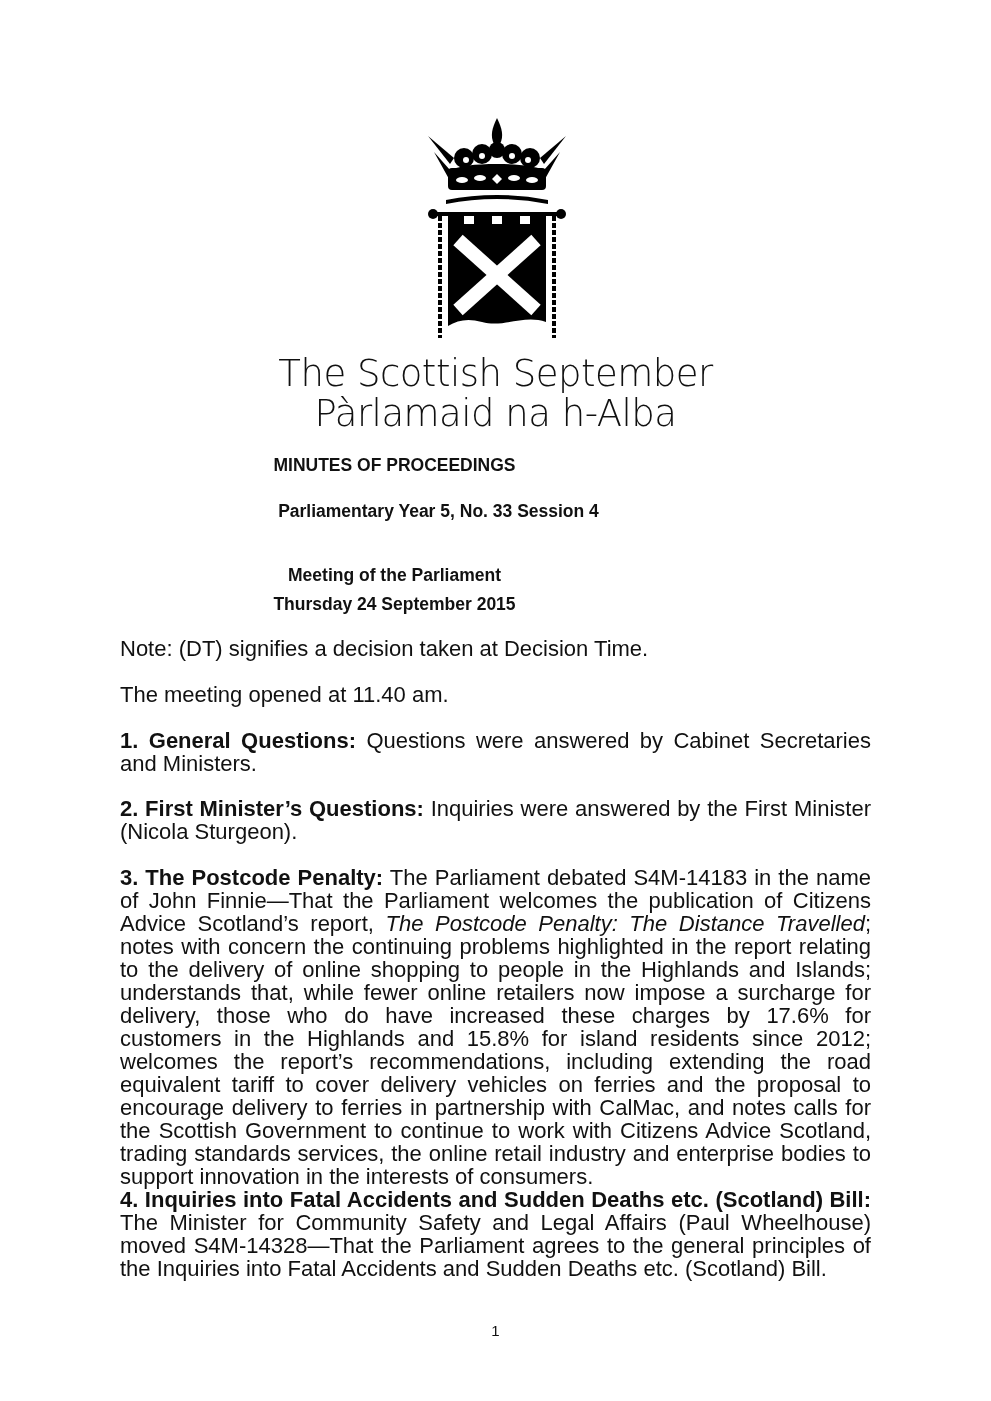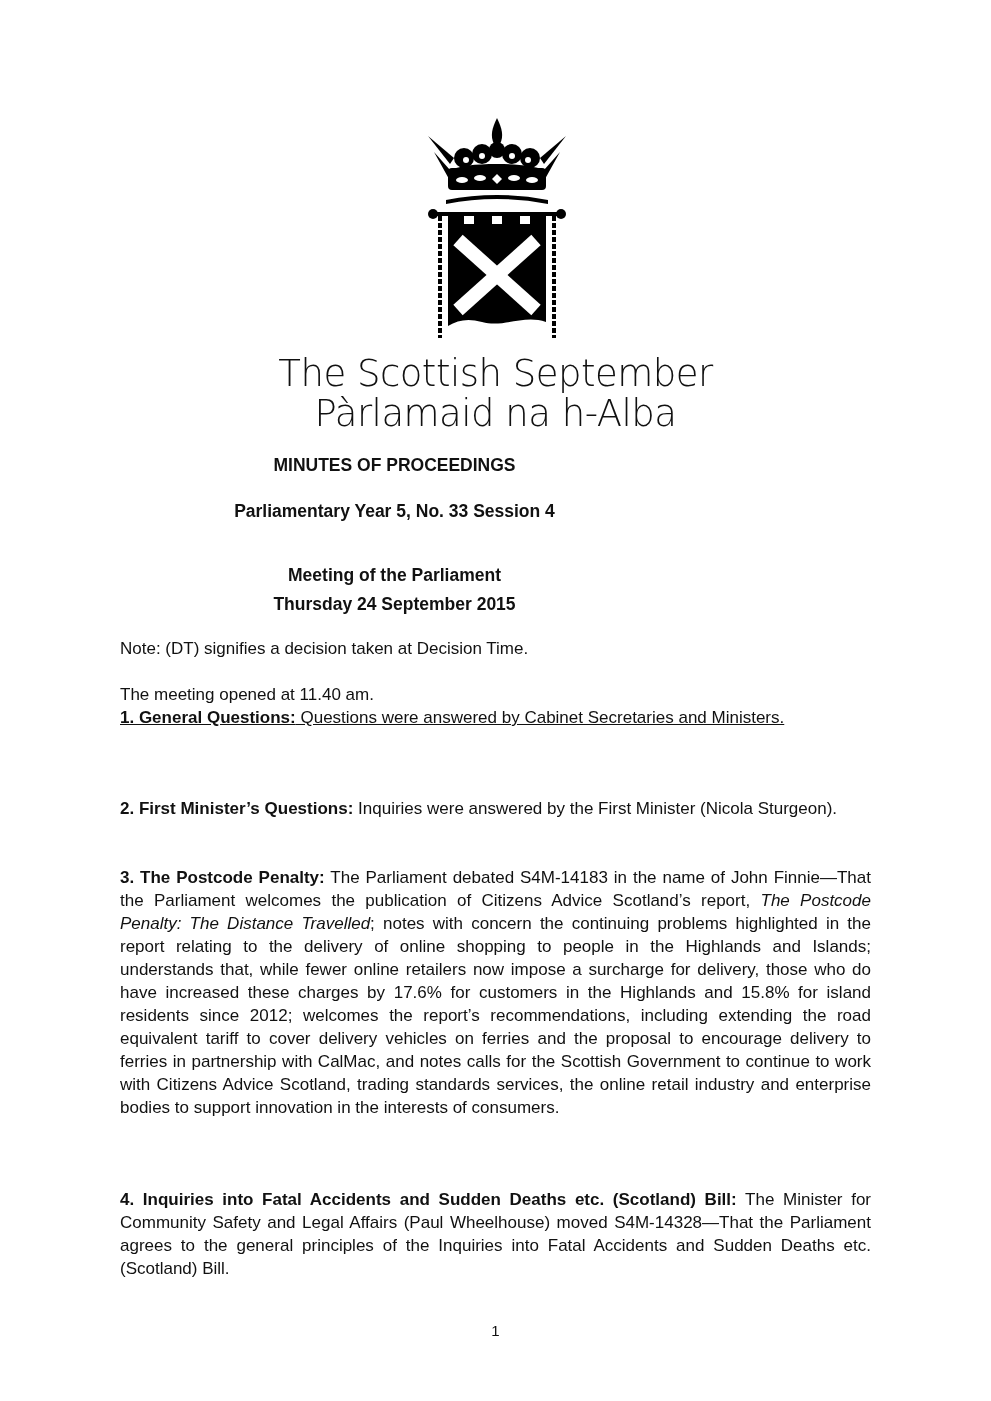--- a/index.html
+++ b/index.html
@@ -2,21 +2,21 @@
 <html><head>
   <meta charset="utf-8">
   <style>
     html, body { margin: 0; padding: 0; background: #ffffff; }
     body { width: 991px; height: 1401px; position: relative; overflow: hidden; color: #111; font-family: "Liberation Sans", sans-serif; }
     .logo { position: absolute; left: 424px; top: 116px; width: 146px; height: 222px; }
     .wordmark { position: absolute; left: 0; width: 991px; text-align: center; font-family: "DejaVu Sans", sans-serif; font-weight: 300; font-size: 37px; letter-spacing: -0.5px; color: #111; line-height: 40px; }
     .wm1 { top: 354px; }
     .wm2 { top: 394px; }
     .center-bold { position: absolute; left: 0; width: 789px; text-align: center; font-weight: bold; font-size: 17.5px; line-height: 22px; }
-    .para { position: absolute; left: 120px; width: 751px; font-size: 17px; line-height: 23px; text-align: justify; text-align-last: left; }
+    .para { position: absolute; left: 120px; width: 751px; font-size: 22px; line-height: 23px; text-align: justify; text-align-last: left; }
     .para b { font-weight: bold; }
     .pagenum { position: absolute; left: 0; width: 991px; top: 1322px; text-align: center; font-size: 15px; }
   </style>
 </head>
 <body>
 
 <div class="logo">
   <svg width="146" height="222" viewBox="0 0 146 222" xmlns="http://www.w3.org/2000/svg">
 
     <g fill="#000">
@@ -73,28 +73,28 @@
     </g>
     <rect x="24" y="114" width="4" height="90" fill="#000"></rect>
     <rect x="118" y="114" width="4" height="90" fill="#000"></rect>
   </svg>
 </div>
 
 <div class="wordmark wm1">The Scottish September</div>
 <div class="wordmark wm2">Pàrlamaid na h-Alba</div>
 
 <div class="center-bold" style="top:454px;">MINUTES OF PROCEEDINGS</div>
-<div class="center-bold" style="top:500px;">Parliamentary Year 5, No. 33 Session 4</div>
+<div class="center-bold" style="top:500px;padding-left:44px;">Parliamentary Year 5, No. 33 Session 4</div>
 <div class="center-bold" style="top:564px;">Meeting of the Parliament</div>
 <div class="center-bold" style="top:593px;">Thursday 24 September 2015</div>
 
 <div class="para" style="top:637px;">Note: (DT) signifies a decision taken at Decision Time.</div>
 <div class="para" style="top:683px;">The meeting opened at 11.40 am.</div>
 
-<div class="para" style="top:706px;text-decoration:underline;">
+<div class="para" style="top:729px;">
   <b>1. General Questions:</b><span> Questions were answered by Cabinet Secretaries and Ministers.</span>
 </div>
 
 <div class="para" style="top:797px;">
   <b>2. First Minister’s Questions:</b><span> Inquiries were answered by the First Minister (Nicola Sturgeon).</span>
 </div>
 
 <div class="para" style="top:866px;">
   <b>3. The Postcode Penalty:</b><span> The Parliament debated S4M-14183 in the name of John Finnie—That the Parliament welcomes the publication of Citizens Advice Scotland’s report, </span><i>The Postcode Penalty: The Distance Travelled</i><span>; notes with concern the continuing problems highlighted in the report relating to the delivery of online shopping to people in the Highlands and Islands; understands that, while fewer online retailers now impose a surcharge for delivery, those who do have increased these charges by 17.6% for customers in the Highlands and 15.8% for island residents since 2012; welcomes the report’s recommendations, including extending the road equivalent tariff to cover delivery vehicles on ferries and the proposal to encourage delivery to ferries in partnership with CalMac, and notes calls for the Scottish Government to continue to work with Citizens Advice Scotland, trading standards services, the online retail industry and enterprise bodies to support innovation in the interests of consumers.</span>
 </div>

